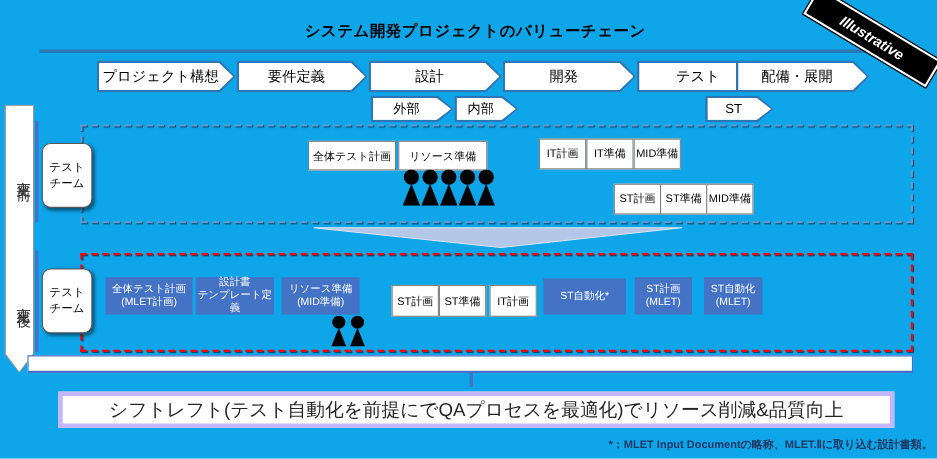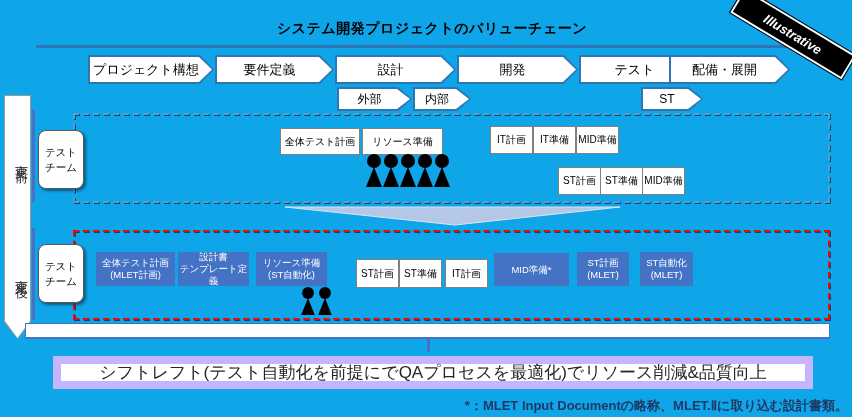--- a/index.html
+++ b/index.html
@@ -63,24 +63,24 @@
   .person svg{display:block;}
 
   
   .transition{position:absolute;left:285px;top:205px;}
 
   
   .bracket{position:absolute;left:25px;top:323px;width:805px;height:16px;background:#fff;
     border:1.5px solid #4472C4;border-bottom-width:2.5px;box-sizing:border-box;}
   .bracket-tick{position:absolute;left:427px;top:339px;width:2.5px;height:13px;background:#4472C4;}
   .summary{position:absolute;left:53px;top:356px;width:760px;height:33px;background:#fff;
-    border:8px solid #c4b5fd;box-sizing:border-box;display:flex;align-items:center;justify-content:center;
+    border:4px solid #c4b5fd;box-sizing:border-box;display:flex;align-items:center;justify-content:center;
     font-size:17px;color:#262626;white-space:nowrap;}
   .footnote{position:absolute;right:4px;top:397px;width:430px;text-align:right;
-    font-size:13px;font-weight:bold;color:#1F3864;}
+    font-size:10px;font-weight:bold;color:#1F3864;}
 </style>
 </head>
 <body>
 
 <div id="stage">
 
   <div class="title">システム開発プロジェクトのバリューチェーン</div>
   <div class="toprule"></div>
 
   <div class="banner">
@@ -233,21 +233,21 @@
   <div class="btask" style="left:96px;top:252px;width:79px;height:34px">
     <span>全体テスト計画</span>
     <span>(MLET計画)</span>
     </div>
   <div class="btask" style="left:178px;top:252px;width:71px;height:34px">
     <span>設計書</span>
     <span>テンプレート定義</span>
     </div>
   <div class="btask" style="left:256px;top:252px;width:71px;height:34px">
     <span>リソース準備</span>
-    <span>(ST自動化)</span>
+    <span>(MID準備)</span>
     </div>
 
   <div class="people" style="left:300px;top:287px">
     <span class="person">
         <svg width="16" height="28" viewBox="0 0 16 33">
           <circle cx="8" cy="7" r="7" fill="#000"></circle>
           <path d="M8 13 L16 33 L0 33 Z" fill="#000"></path>
         </svg>
       </span>
     <span class="person">
@@ -262,21 +262,21 @@
     <span>ST計画</span>
     </div>
   <div class="task" style="left:399px;top:259px;width:41px;height:27px">
     <span>ST準備</span>
     </div>
   <div class="task" style="left:445px;top:259px;width:41px;height:27px">
     <span>IT計画</span>
     </div>
 
   <div class="btask" style="left:494px;top:253px;width:75px;height:33px">
-    <span>MID準備*</span>
+    <span>ST自動化*</span>
     </div>
   <div class="btask" style="left:577px;top:252px;width:52px;height:34px">
     <span>ST計画</span>
     <span>(MLET)</span>
     </div>
   <div class="btask" style="left:640px;top:252px;width:53px;height:34px">
     <span>ST自動化</span>
     <span>(MLET)</span>
     </div>
 

